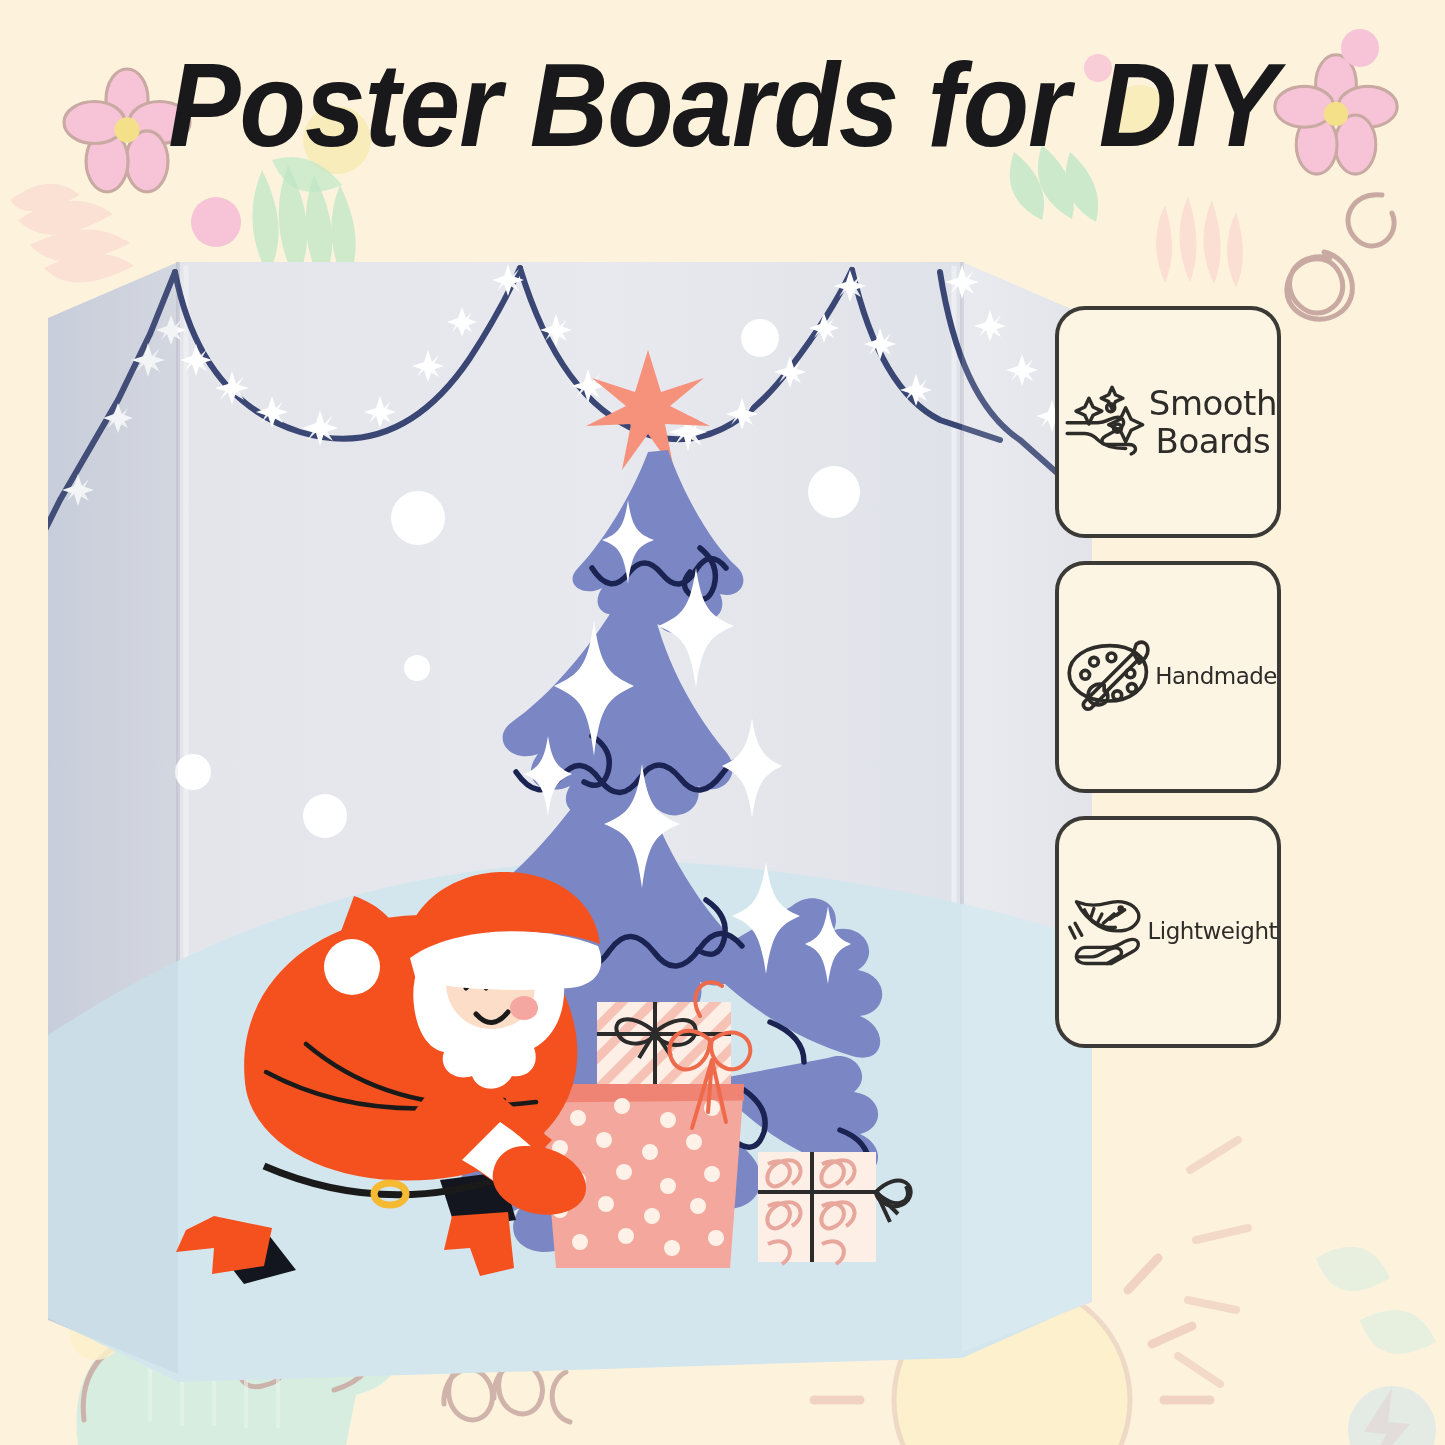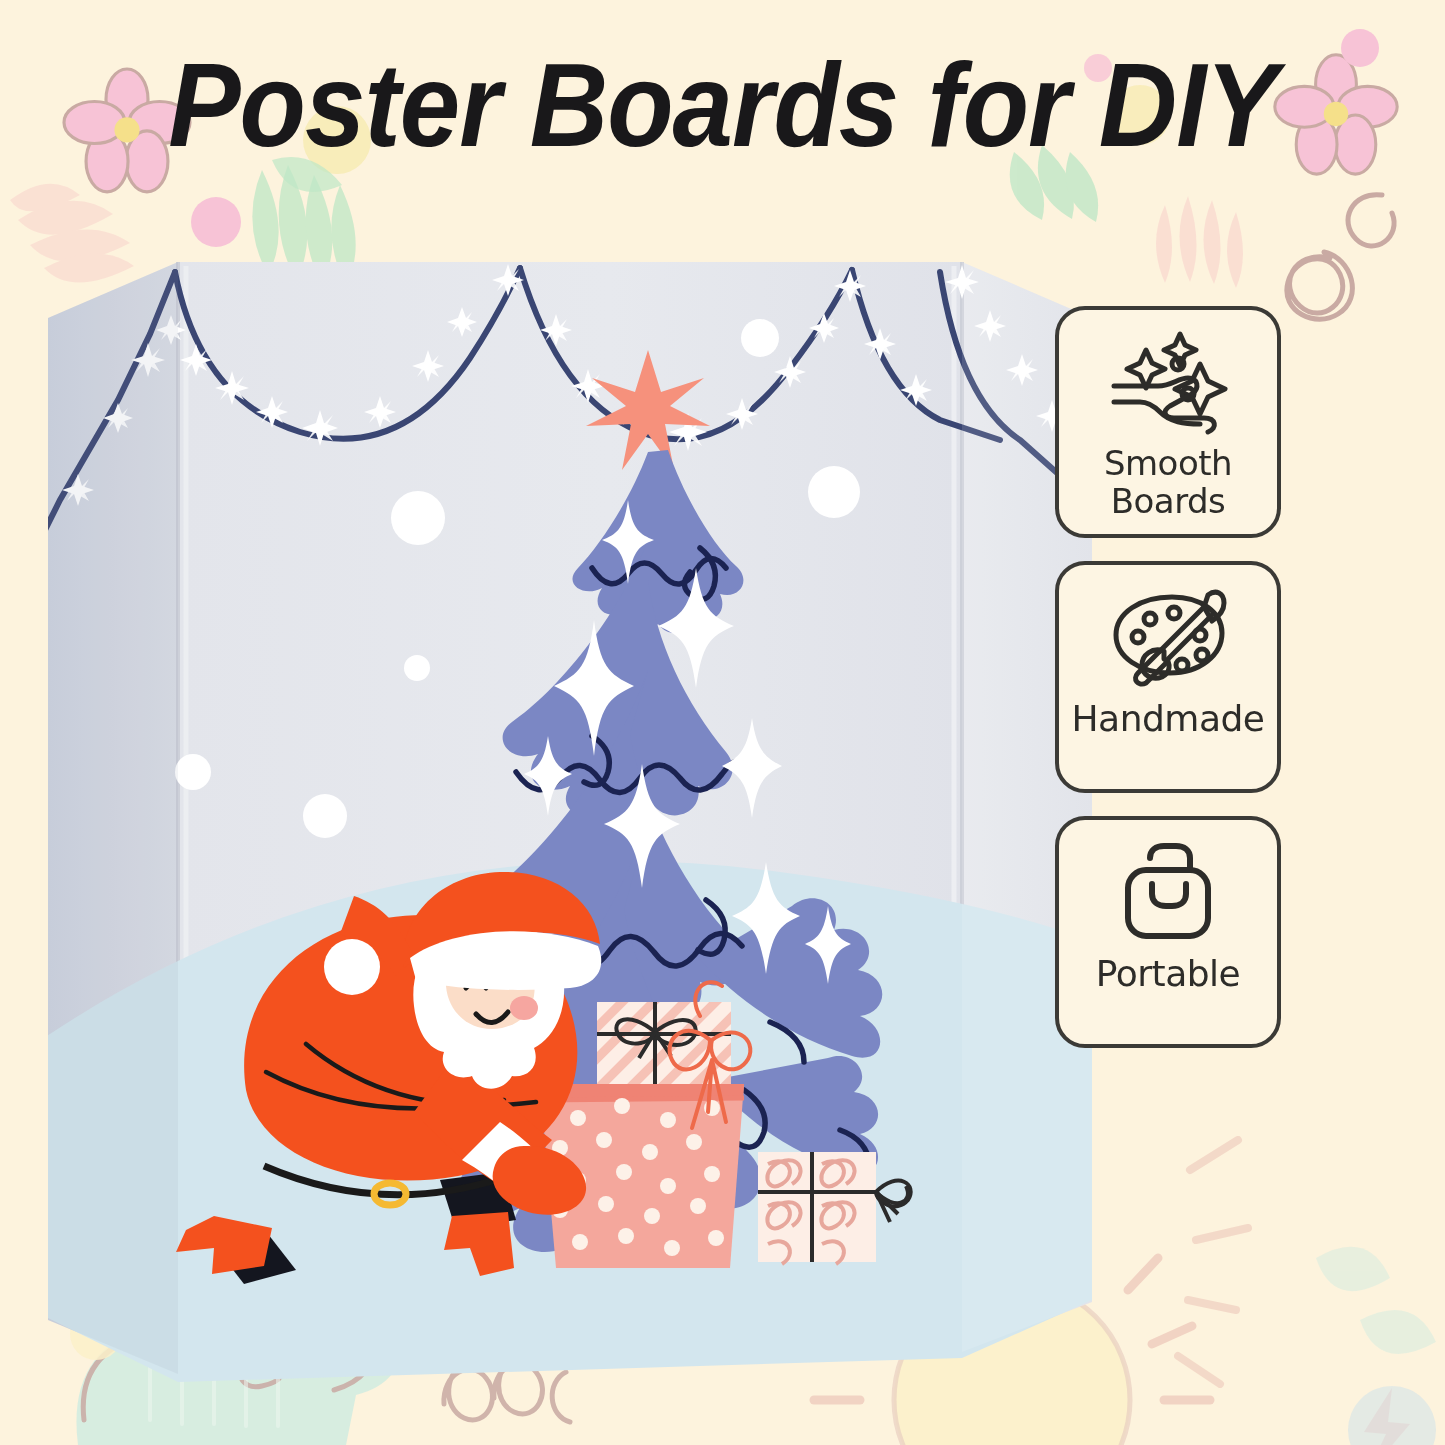--- a/index.html
+++ b/index.html
@@ -33,29 +33,29 @@
     position:absolute;right:48px;top:306px;
     width:228px;
     display:flex;flex-direction:column;gap:23px;
     z-index:45;
   }
   .badge{
     width:226px;height:232px;
     border:4px solid #3b3a36;
     border-radius:30px;
     background:#fdf5e3;
-    display:flex;flex-direction:column;
+    display:flex;flex-direction:row;
     align-items:center;justify-content:flex-start;
     box-sizing:border-box;
-    padding-top:16px;
+    padding-top:0;
   }
   .badge-icon{width:132px;height:118px;display:block;}
   .badge-label{
     margin-top:0;
-    font-size:36px;
+    font-size:23px;
     color:#2d2c29;
     text-align:center;
     line-height:1.12;
     letter-spacing:-0.5px;
     font-family:"DejaVu Sans","Liberation Sans",sans-serif;
     font-weight:400;
   }
   .badge-label.two-line{margin-top:0px;font-size:34px;}
 </style>
 </head>
@@ -599,25 +599,30 @@
         <circle cx="80" cy="84" r="6"></circle>
         <path d="M62 70 c-12 -4 -22 4 -22 14 c0 10 10 16 20 12 c8 -4 10 -14 2 -18z"></path>
         <path d="M106 14 c8 -6 16 -2 16 8 c0 8 -6 14 -12 18 l-8 -14z"></path>
         <path d="M102 26 l-44 44"></path>
         <path d="M110 34 l-44 44"></path>
         <path d="M58 70 l-22 22 c-6 6 0 14 8 10 l22 -22"></path>
       </svg>
       <div class="badge-label">Handmade</div>
     </div>
 
-
     <div class="badge">
-      <svg class="badge-icon" viewBox="0 0 132 118" fill="none" stroke="#2d2c29" stroke-width="6" stroke-linecap="round" stroke-linejoin="round">
-        <path d="M48 22 c0 -8 6 -12 14 -12 h12 c8 0 14 4 14 12 v10"></path>
-        <rect x="26" y="34" width="80" height="66" rx="18"></rect>
-        <path d="M50 48 v10 c0 8 6 12 14 12 h6 c8 0 14 -4 14 -12 v-10"></path>
+      <svg class="badge-icon" viewBox="0 0 132 118" fill="none" stroke="#2d2c29" stroke-width="5" stroke-linecap="round" stroke-linejoin="round">
+        <path d="M26 14 c18 34 46 48 74 42 c14 -4 22 -16 18 -26 c-6 -14 -26 -20 -46 -14 c-22 6 -36 2 -46 -2z"></path>
+        <path d="M38 26 c8 18 26 28 46 26"></path>
+        <path d="M66 46 l16 -14 M76 40 l14 -10 M86 34 l12 -8"></path>
+        <path d="M58 44 l6 -12 M48 36 l4 -12"></path>
+        <circle cx="92" cy="24" r="2.5" fill="#2d2c29"></circle>
+        <path d="M24 46 l10 18 M16 52 l8 16"></path>
+        <path d="M26 96 h24 c10 0 16 -8 28 -12 c10 -4 18 2 14 10 l-20 12"></path>
+        <path d="M26 96 c0 -8 6 -14 14 -14 h34 c16 0 22 -12 36 -12 c10 0 12 12 0 18 l-32 18 h-38 c-8 0 -14 -4 -14 -10z"></path>
       </svg>
-      <div class="badge-label">Portable</div>
+      <div class="badge-label">Lightweight</div>
     </div>
 
+
   </div>
 
 </div>
 
 </body></html>

